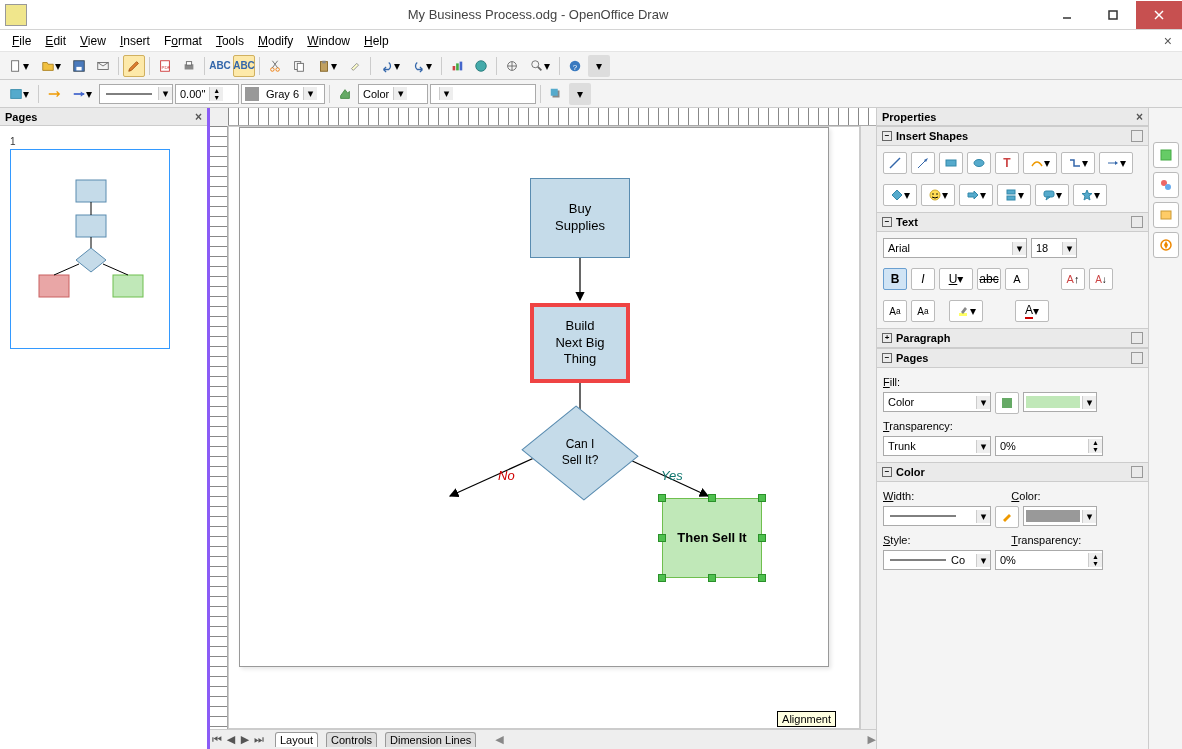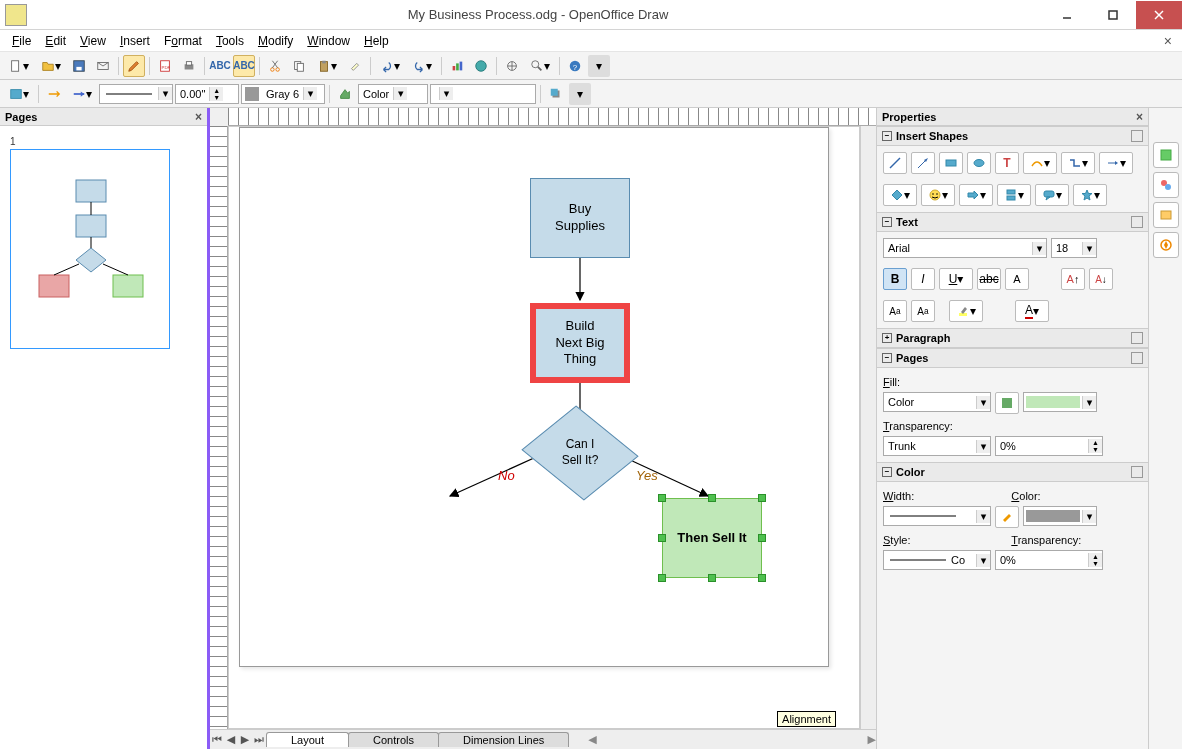--- a/index.html
+++ b/index.html
@@ -29,32 +29,32 @@
 .thumb-n { font-size: 10px; color: #333; }
 .thumb { width: 160px; height: 200px; background: #fff; border: 1px solid #3399ff; margin-top: 2px; position: relative; }
 .canvas-area { flex: 1; display: flex; flex-direction: column; background: #f0f0f0; position: relative; }
 .ruler-h { height: 18px; background: #fff; border-bottom: 1px solid #aaa; margin-left: 18px; background-image: repeating-linear-gradient(to right, #888 0, #888 1px, transparent 1px, transparent 10px); }
 .canvas-body { flex: 1; display: flex; }
 .ruler-v { width: 18px; background: #fff; border-right: 1px solid #aaa; background-image: repeating-linear-gradient(to bottom, #888 0, #888 1px, transparent 1px, transparent 10px); }
 .canvas-scroll { flex: 1; background: #fff; position: relative; overflow: hidden; border: 1px solid #ccc; }
 .page { position: absolute; left: 10px; top: 0; width: 590px; height: 540px; background: #fff; border: 1px solid #999; box-shadow: 2px 2px 4px rgba(0,0,0,0.1); }
 .shape { position: absolute; display: flex; align-items: center; justify-content: center; text-align: center; font-size: 13px; line-height: 1.3; }
 .sbox1 { left: 290px; top: 50px; width: 100px; height: 80px; background: #c5dbe9; border: 1px solid #5a8cb0; }
-.sbox2 { left: 290px; top: 175px; width: 100px; height: 80px; background: #c5dbe9; border: 6px solid #ef4444; }
+.sbox2 { left: 290px; top: 175px; width: 100px; height: 80px; background: #c5dbe9; border: 4px solid #ef4444; }
 .diamond-wrap { left: 300px; top: 290px; width: 80px; height: 70px; }
 .diamond { width: 80px; height: 70px; background: #c5dbe9; border: 1px solid #5a8cb0; transform: rotate(45deg) skew(-6deg,-6deg); position: absolute; }
 .diamond-txt { position: absolute; width: 100%; height: 100%; display: flex; align-items: center; justify-content: center; font-size: 12px; }
 .sred { left: 155px; top: 370px; width: 100px; height: 80px; background: #e9a6a6; border: 1px solid #c96060; }
 .sgreen { left: 422px; top: 370px; width: 100px; height: 80px; background: #c0e8b8; border: 1px solid #6fbf4f; font-weight: bold; }
 .handle { position: absolute; width: 8px; height: 8px; background: #4fc04f; border: 1px solid #2a902a; }
 .lbl-no { position: absolute; left: 258px; top: 340px; color: #d00000; font-size: 13px; font-style: italic; }
-.lbl-yes { position: absolute; left: 396px; top: 340px; color: #a16207; font-size: 13px; font-style: italic; }
+.lbl-yes { position: absolute; left: 421px; top: 340px; color: #0f766e; font-size: 13px; font-style: italic; }
 .tabs-row { height: 20px; background: #eee; border-top: 1px solid #ccc; display: flex; align-items: center; font-size: 11px; }
 .tabs-row .nav { width: 14px; text-align: center; color: #555; }
-.tab { padding: 1px 24px; background: #fff; border: 1px solid #999; border-bottom: none; border-radius: 3px 3px 0 0; margin-right: -1px; }
+.tab { padding: 1px 4px; background: #fff; border: 1px solid #999; border-bottom: none; border-radius: 3px 3px 0 0; margin-right: -1px; margin-left: 9px; }
 .tab.inactive { background: #ddd; }
 .tooltip { position: absolute; right: 40px; bottom: 22px; background: #ffffe1; border: 1px solid #000; padding: 1px 4px; font-size: 11px; }
 .props-panel { width: 272px; border-left: 1px solid #ccc; background: #f4f4f4; display: flex; flex-direction: column; overflow-y: auto; }
 .psec-hdr { height: 20px; background: #eaeaea; border-top: 1px solid #ccc; border-bottom: 1px solid #ccc; display: flex; align-items: center; padding: 0 5px; font-weight: bold; font-size: 11px; }
 .psec-hdr .box { width: 10px; height: 10px; border: 1px solid #666; margin-right: 4px; font-size: 8px; line-height: 8px; text-align: center; }
 .psec-hdr .mx { margin-left: auto; width: 12px; height: 12px; border: 1px solid #999; }
 .psec-body { padding: 6px; display: flex; flex-wrap: wrap; gap: 4px; }
 .pbtn { width: 24px; height: 22px; border: 1px solid #bbb; background: #fff; display: flex; align-items: center; justify-content: center; border-radius: 2px; font-size: 12px; }
 .pbtn.active { background: #d0e4f5; border-color: #6a9fd0; }
 .pbtn.drop { width: 34px; }
@@ -429,21 +429,21 @@
             <polygon points="7,2 8.5,5.5 12,5.5 9,8 10,12 7,10 4,12 5,8 2,5.5 5.5,5.5" fill="#5ac" stroke="#38a"></polygon>
           </svg>▾</div>
     </div>
 
     <div class="psec-hdr">
         <div class="box">−</div>
         <span>Text</span>
         <div class="mx"></div>
       </div>
     <div class="psec-body">
-      <div class="pcombo" style="width:164px">
+      <div class="pcombo" style="width:144px">
           <div class="val">Arial</div>
           <div class="dd">▾</div>
         </div>
       <div class="pcombo" style="width:46px">
           <div class="val">18</div>
           <div class="dd">▾</div>
         </div>
       <div style="width:100%;height:2px"></div>
       <div class="pbtn active">
           <b>B</b>

